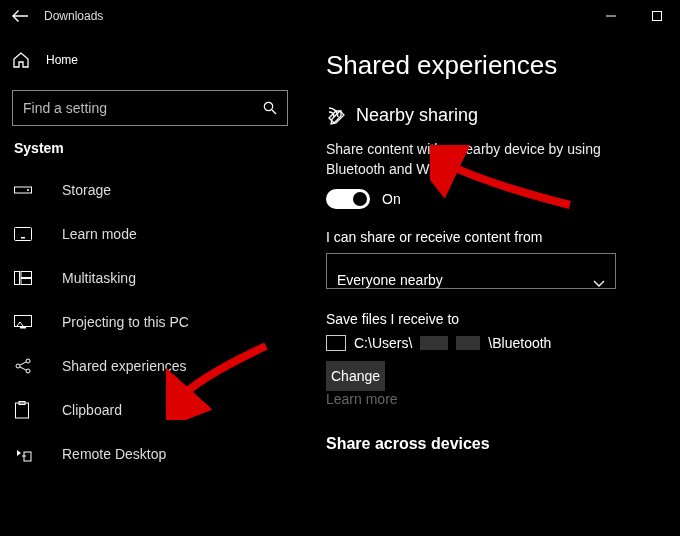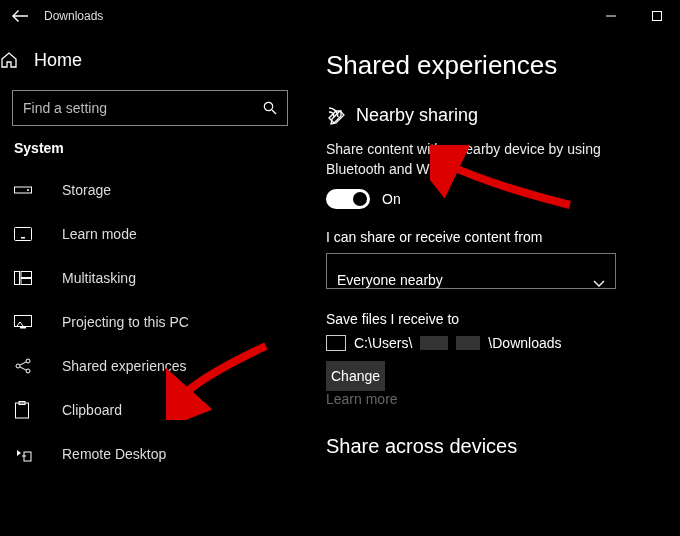--- a/index.html
+++ b/index.html
@@ -4,21 +4,21 @@
 <style>
   html,body{margin:0;padding:0;width:680px;height:536px;background:#000;font-family:"Segoe UI",Arial,sans-serif;color:#fff;overflow:hidden}
   .app{display:flex;flex-direction:column;width:680px;height:536px;background:#000}
   .titlebar{height:32px;display:flex;align-items:center;position:relative}
   .tb-back{width:40px;height:32px;display:flex;align-items:center;justify-content:center;font-size:16px}
   .tb-title{font-size:12px;margin-left:4px;color:#ddd}
   .tb-ctrls{position:absolute;right:0;top:0;display:flex}
   .tb-btn{width:46px;height:32px;display:flex;align-items:center;justify-content:center;color:#fff}
   .body{flex:1;display:flex;min-height:0}
   .sidebar{width:300px;background:#000;display:flex;flex-direction:column;padding-top:6px}
-  .nav-home{display:flex;align-items:center;height:44px;padding-left:0;gap:16px;font-size:18px}
+  .nav-home{display:flex;align-items:center;height:44px;padding-left:12px;gap:16px;font-size:12px}
   .search-wrap{margin:8px 12px 14px 12px;height:34px;border:1px solid #888;display:flex;align-items:center;position:relative}
   .search-wrap input{flex:1;background:transparent;border:0;outline:0;color:#fff;font-size:14px;padding:0 10px}
   .search-wrap input::placeholder{color:#bbb}
   .search-ico{width:34px;display:flex;align-items:center;justify-content:center;color:#bbb}
   .cat{font-weight:600;font-size:14px;padding:0 14px 12px 14px}
   .nav-item{display:flex;align-items:center;height:44px;padding-left:14px;gap:28px;font-size:14px;color:#ddd}
   .nav-item .ico{width:20px;display:flex;justify-content:flex-start}
   .content{flex:1;padding:18px 18px 0 26px;overflow:hidden;position:relative}
   h1{font-weight:400;font-size:26px;margin:0 0 24px 0}
   .sec-head{display:flex;align-items:flex-start;gap:10px;font-size:18px;margin-bottom:14px}
@@ -28,21 +28,21 @@
   .toggle .knob{position:absolute;right:3px;top:3px;width:14px;height:14px;border-radius:50%;background:#000}
   .toggle-label{font-size:14px}
   .label{font-size:14px;margin-bottom:8px}
   .select{width:268px;height:34px;border:1px solid #777;display:flex;align-items:flex-end;justify-content:space-between;padding:0 10px;font-size:14px;margin-bottom:22px}
   .select .chev{font-size:12px}
   .path-row{display:flex;align-items:center;gap:8px;font-size:14px;margin-bottom:10px}
   .folder-ico{width:18px;height:14px;border:1px solid #ccc;display:inline-block}
   .redact{display:inline-block;height:14px;background:#333}
   .btn{display:inline-block;background:#333;padding:7px 5px;font-size:14px;margin-bottom:0}
   .link{color:#666;font-size:14px;margin-bottom:28px}
-  h2{font-weight:400;font-size:20px;margin:0}
+  h2{font-weight:700;font-size:16px;margin:0}
   
   .arrow{position:absolute;pointer-events:none}
   svg{display:block}
 </style>
 </head>
 <body>
 
 <div class="app">
   <div class="titlebar">
     <div class="tb-back">
@@ -188,21 +188,21 @@
             </svg>
           </span>
       </div>
 
       <div class="label">Save files I receive to</div>
       <div class="path-row">
         <span class="folder-ico"></span>
         <span>C:\Users\</span>
         <span class="redact" style="width:28px"></span>
         <span class="redact" style="width:24px"></span>
-        <span>\Downloads</span>
+        <span>\Bluetooth</span>
       </div>
       <div class="btn">Change</div>
       <div class="link">Learn more</div>
 
       <h2>Share across devices</h2>
     </div>
   </div>
 </div>
 
 <svg class="arrow" style="left:166px;top:340px" width="110" height="80">

